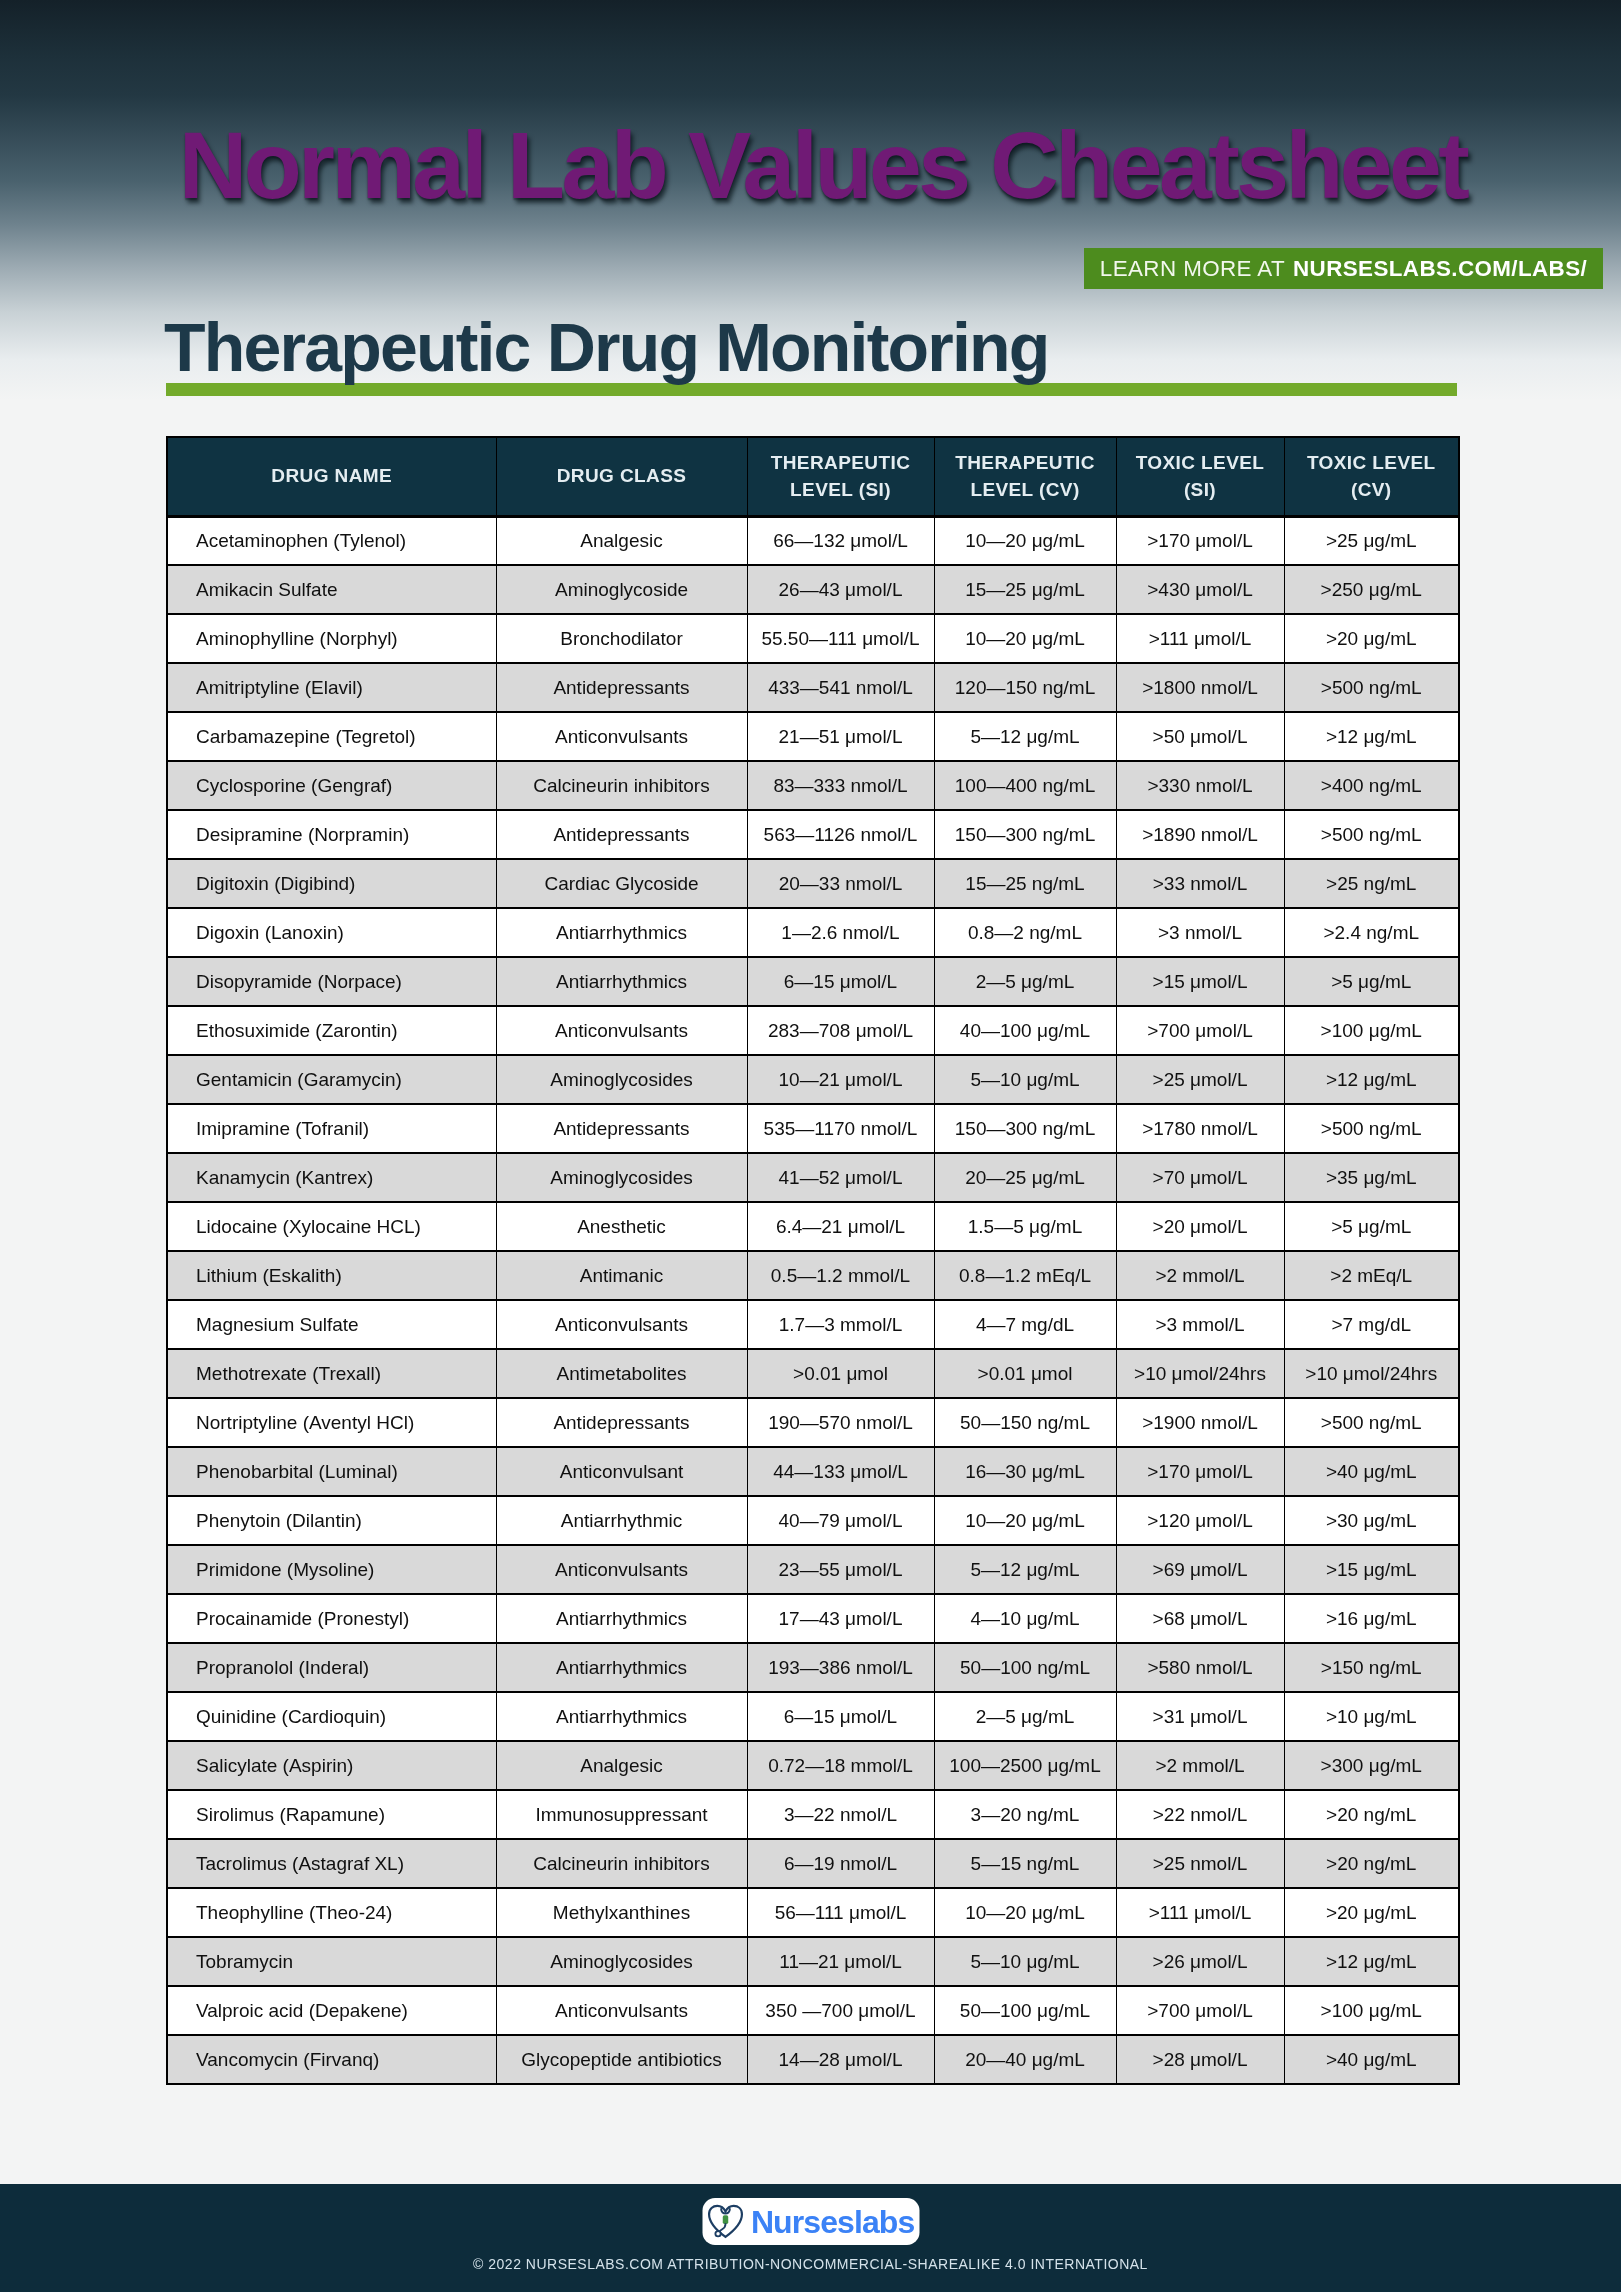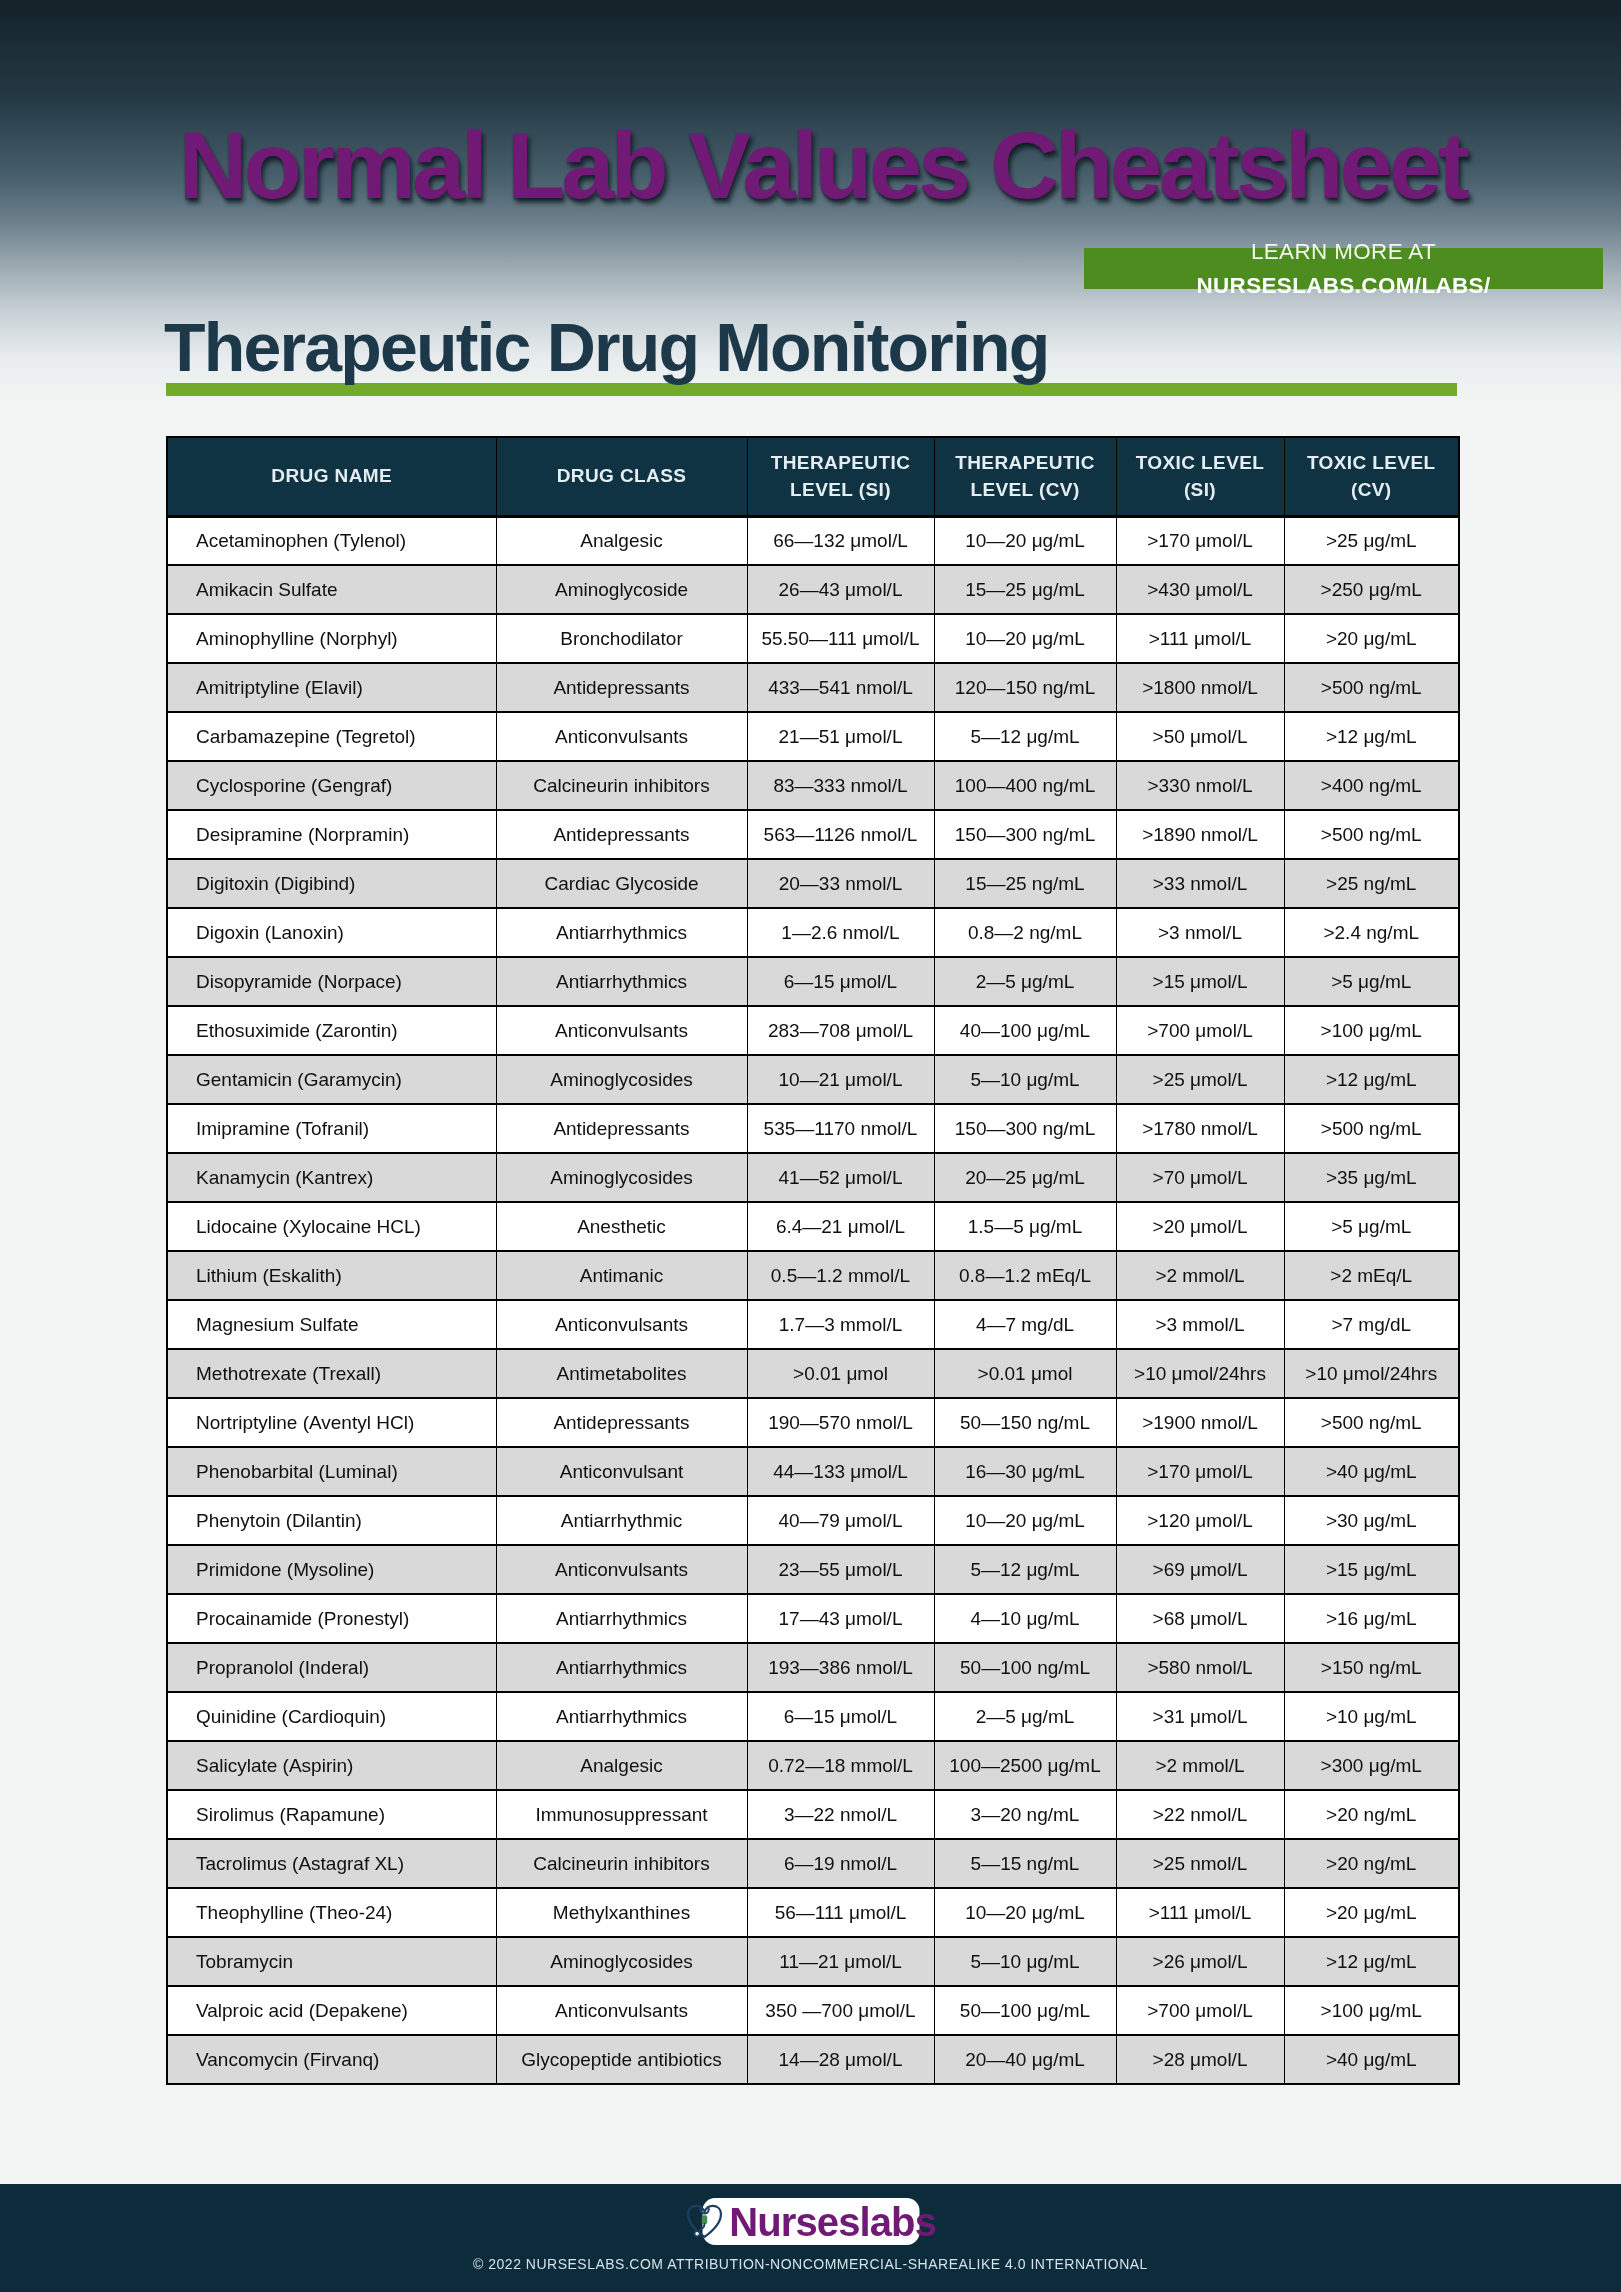--- a/index.html
+++ b/index.html
@@ -25,21 +25,21 @@
     font-size:95px; line-height:95px; font-weight:800;
     letter-spacing:-3.6px; color:#701a75;
     text-shadow:2.7px 4.5px 4.5px rgba(5,15,20,0.65), 0 1.8px 1.8px rgba(5,15,20,0.4);
     white-space:nowrap;
     margin-left:12px;
   }
   .banner {
     position:absolute; left:1084px; top:248px; width:519px; height:41px;
     background:#4d8c1e;
     display:flex; align-items:center; justify-content:center; gap:8px;
-    color:#ffffff; font-size:22.4px; letter-spacing:0.4px; white-space:nowrap;flex-direction:column;
+    color:#ffffff; font-size:22.4px; letter-spacing:0.4px; white-space:nowrap;
   }
   .banner .prefix { font-weight:500; color:#f2f7ec; }
   .banner .link   { font-weight:700; }
 
   
   .section-underline {
     position:absolute; left:166px; top:383px; width:1291px; height:13.4px;
     background:#73aa2b;
   }
   .section-title {
@@ -75,21 +75,21 @@
   .footer {
     position:absolute; left:0; top:2184px; width:1621px; height:108px;
     background:#0d2c3b;
   }
   .logo-box {
     position:absolute; left:50%; top:14.3px; transform:translateX(-50%);
     width:217px; height:47px; background:#ffffff; border-radius:12.5px;
     display:flex; align-items:center; justify-content:center; gap:6.3px;
   }
   .logo-wordmark {
-    font-size:40px; font-weight:700; letter-spacing:-0.9px; color:#701a75;
+    font-size:32px; font-weight:700; letter-spacing:-0.9px; color:#3b82f6;
     line-height:1;
   }
   .copyright {
     position:absolute; left:0; top:72px; width:1621px;
     text-align:center; font-size:14px; font-weight:500;
     letter-spacing:0.5px; color:#d4e2ea; white-space:nowrap;
   }
 </style>
 </head>
 <body>

